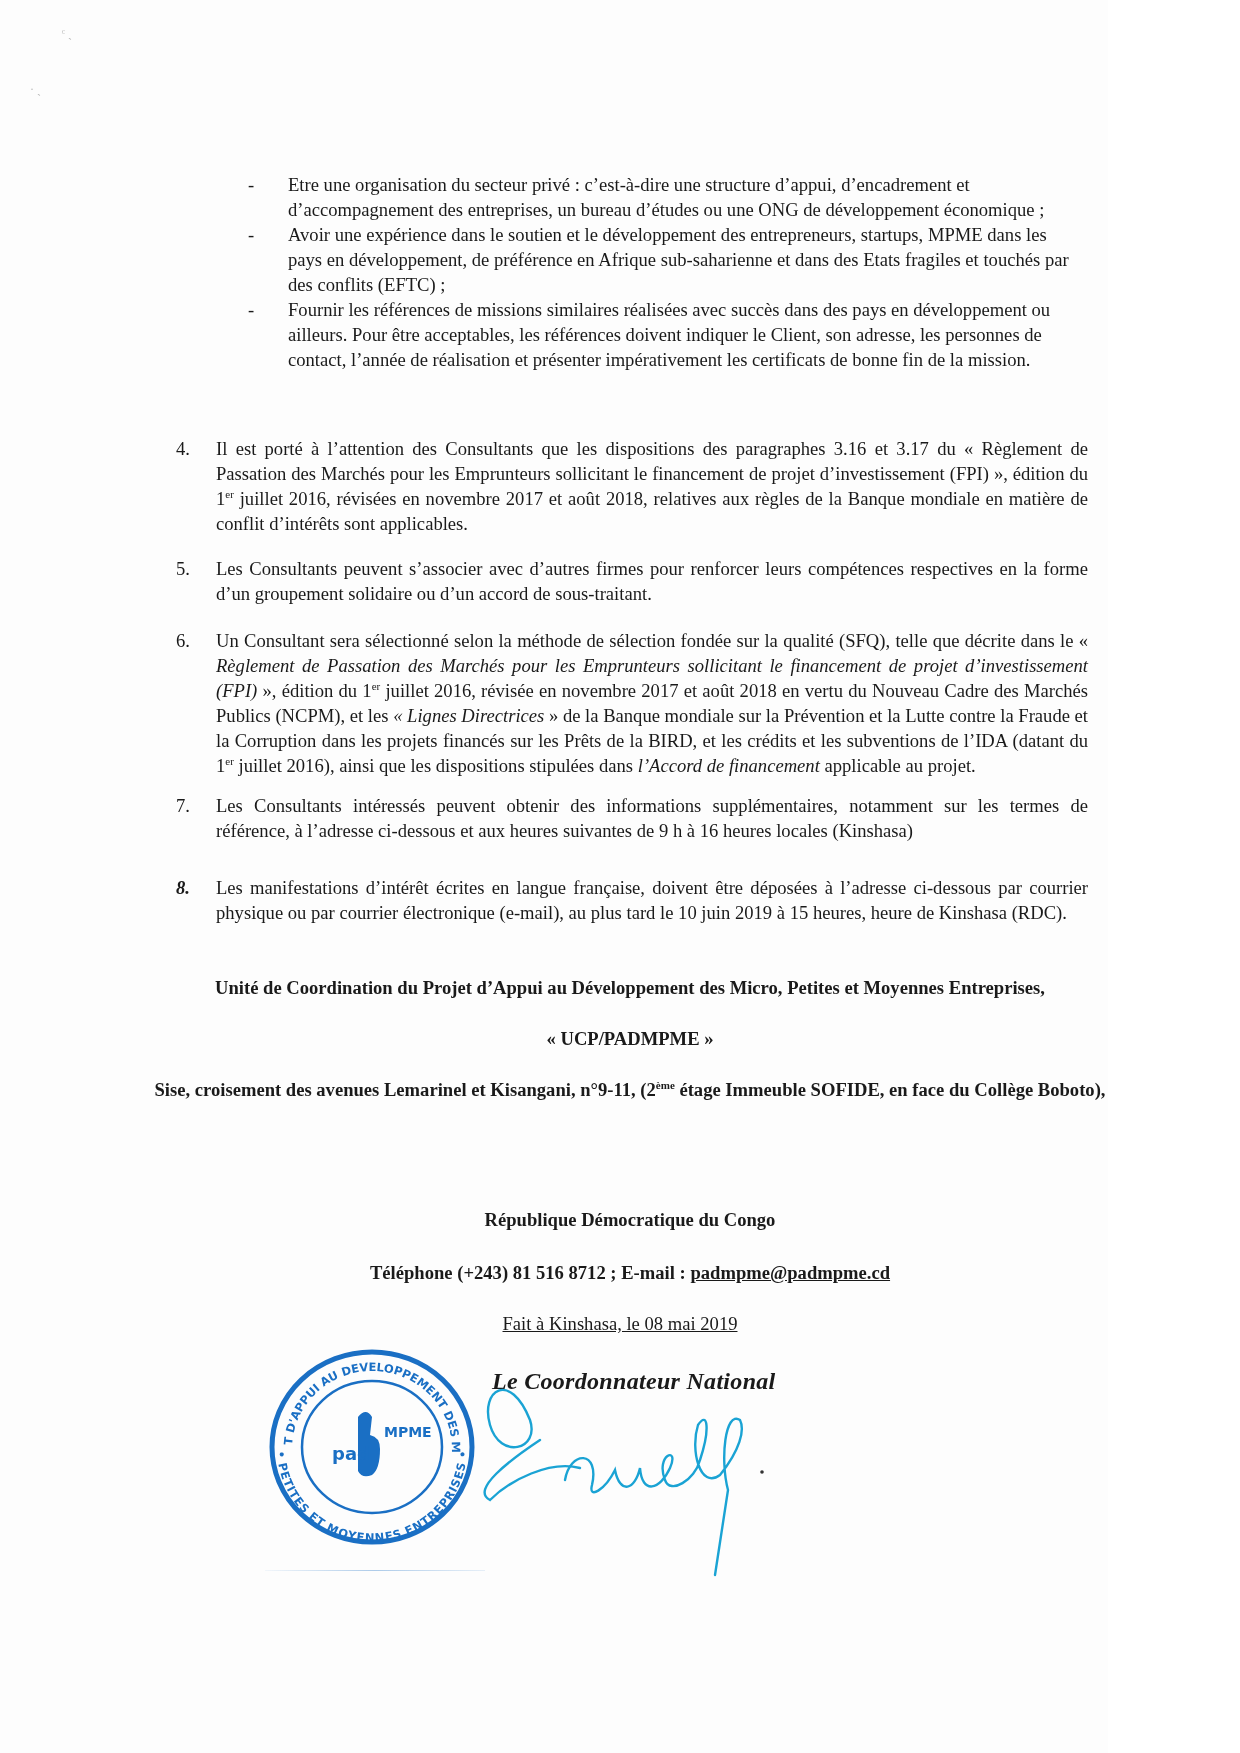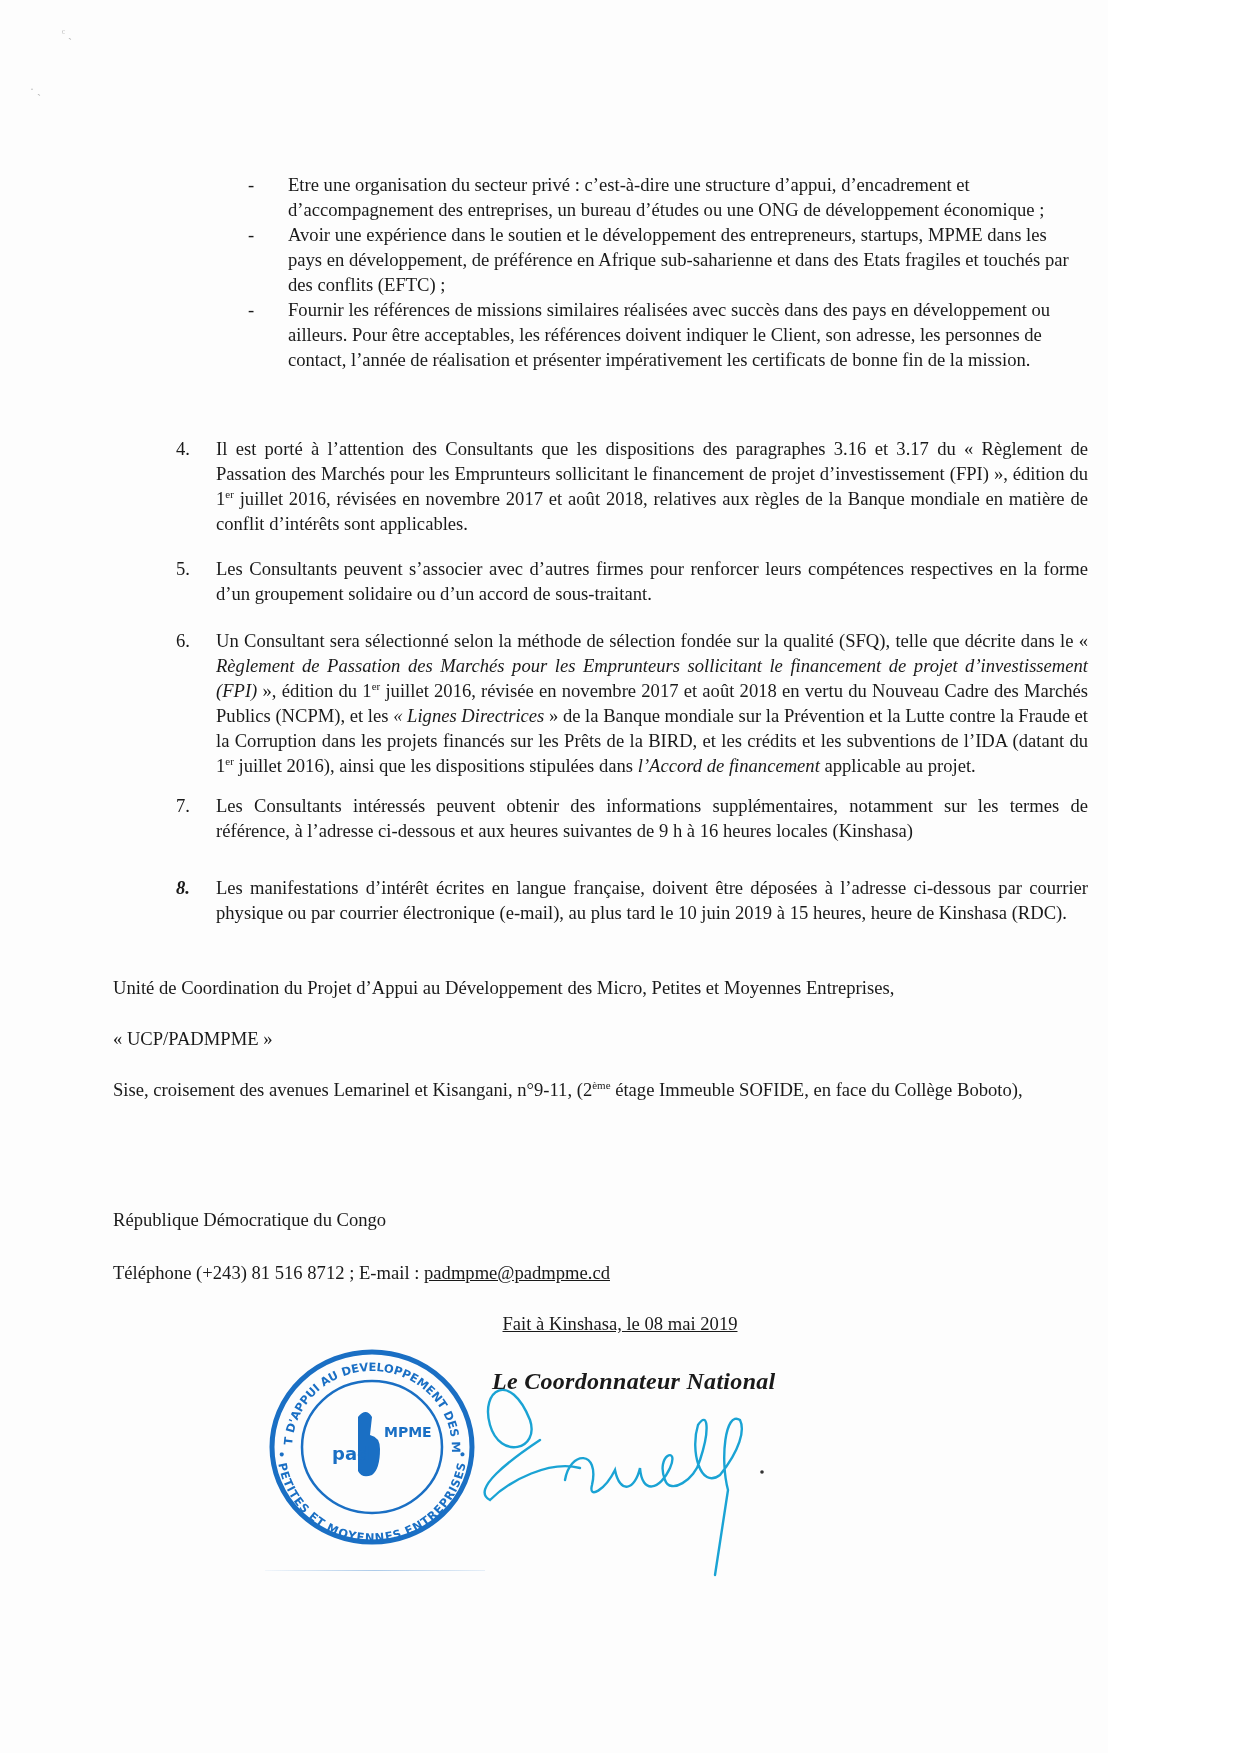--- a/index.html
+++ b/index.html
@@ -11,21 +11,21 @@
   .bullet { position:relative; padding-left:40px; margin:0; }
   .bullet .dash { position:absolute; left:0; top:0; }
   .numbered { position:absolute; left:176px; width:912px; font-size:18.6px; line-height:25px; text-align:justify; }
   .numbered .num { position:absolute; left:0; top:0; width:30px; }
   .numbered .txt { margin-left:40px; display:block; }
   .n4 { top:436px; } .n5 { top:556px; } .n6 { top:628px; } .n7 { top:793px; } .n8 { top:875px; }
   .n8 .num { font-style:italic; font-weight:bold; }
   b { font-weight:normal; }
   i { font-style:italic; }
   sup { font-size:11px; line-height:0; vertical-align:7px; }
-  .center { position:absolute; left:113px; width:980px; font-weight:normal; font-size:18.6px; line-height:25px; }
+  .center { position:absolute; left:140px; width:980px; text-align:center; font-weight:bold; font-size:18.6px; line-height:25px; }
   .c1 { top:975px; } .c2 { top:1026px; } .c3 { top:1077px; } .c4 { top:1155px; } .c5 { top:1207px; } .c6 { top:1260px; }
   .c6 .email { text-decoration:underline;margin-top:34px; }
   .fait { position:absolute; left:300px; width:640px; top:1313px; text-align:center; font-size:18.6px;text-decoration:underline; }
   .coord { position:absolute; left:492px; top:1368px; font-size:24px; font-style:italic; font-weight:bold; letter-spacing:0.3px; }
   .stamp { position:absolute; left:262px; top:1345px; width:220px; height:200px; }
   .signature { position:absolute; left:470px; top:1350px; width:380px; height:230px; }
   .scanline { position:absolute; left:265px; top:1570px; width:220px; height:1px; background:linear-gradient(90deg, rgba(26,111,196,0.05), rgba(26,111,196,0.35), rgba(26,111,196,0.1)); }
 </style>
 </head>
 <body>

